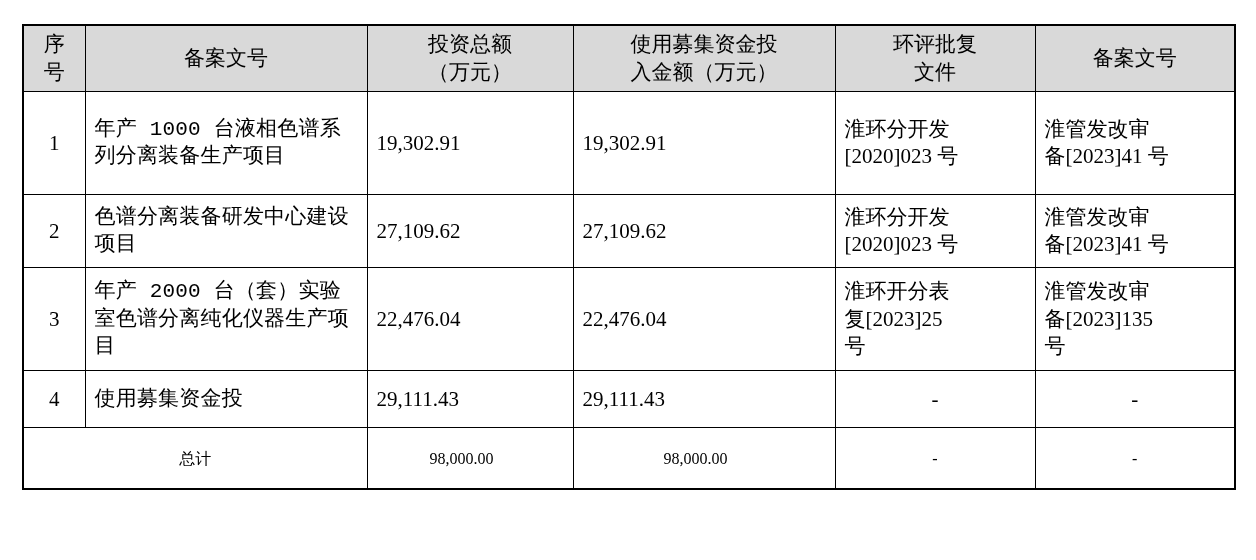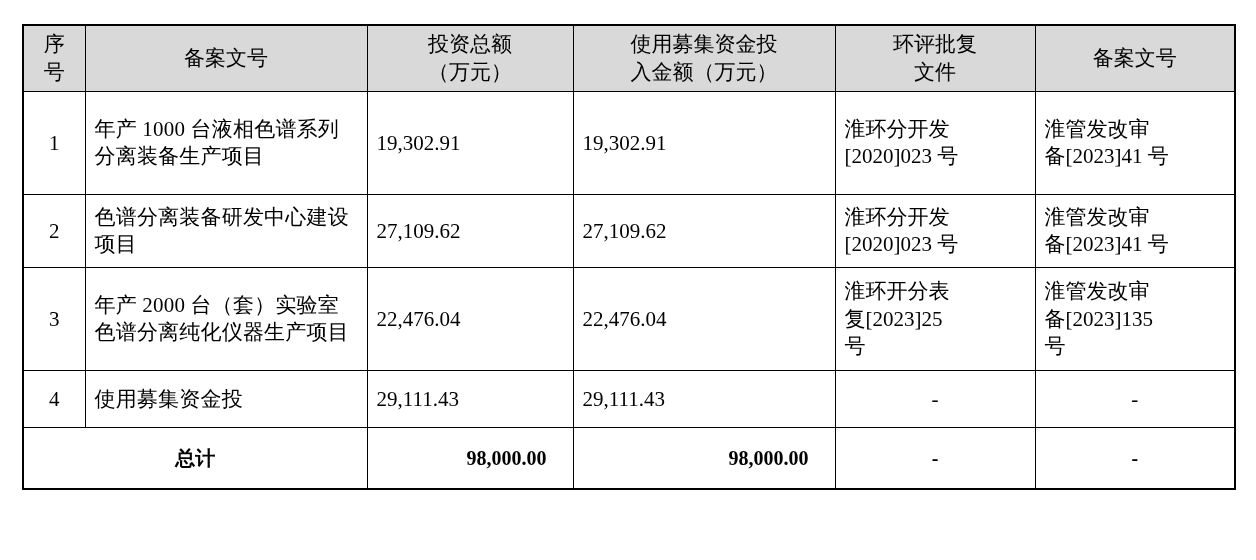--- a/index.html
+++ b/index.html
@@ -48,41 +48,42 @@
     font-size: 22px;
     padding: 8px 6px;
   }
   td.idx {
     text-align: center;
     font-size: 21px;
   }
   td.name {
     text-align: left;
     letter-spacing: 0.2px;
+    font-family: Liberation Mono, monospace;
   }
   td.num {
     padding-right: 26px;
     font-size: 21px;
   }
   td.doc {
     text-align: left;
     font-size: 21px;
     line-height: 1.34;
   }
   td.dash {
     text-align: center;
     font-size: 21px;
   }
   tr.total td {
-    font-weight: bold;
+    font-weight: normal;
     text-align: center;
-    font-size: 20px;
+    font-size: 16px;
   }
   tr.total td.num {
-    text-align: right;
+    text-align: center;
     padding-right: 26px;
   }
   tr.total td.total-label {
     text-align: center;
   }
   .r1 td { height: 92px; }
   .r2 td { height: 62px; }
   .r3 td { height: 92px; }
   .r4 td { height: 46px; }
   .total td { height: 50px; }

